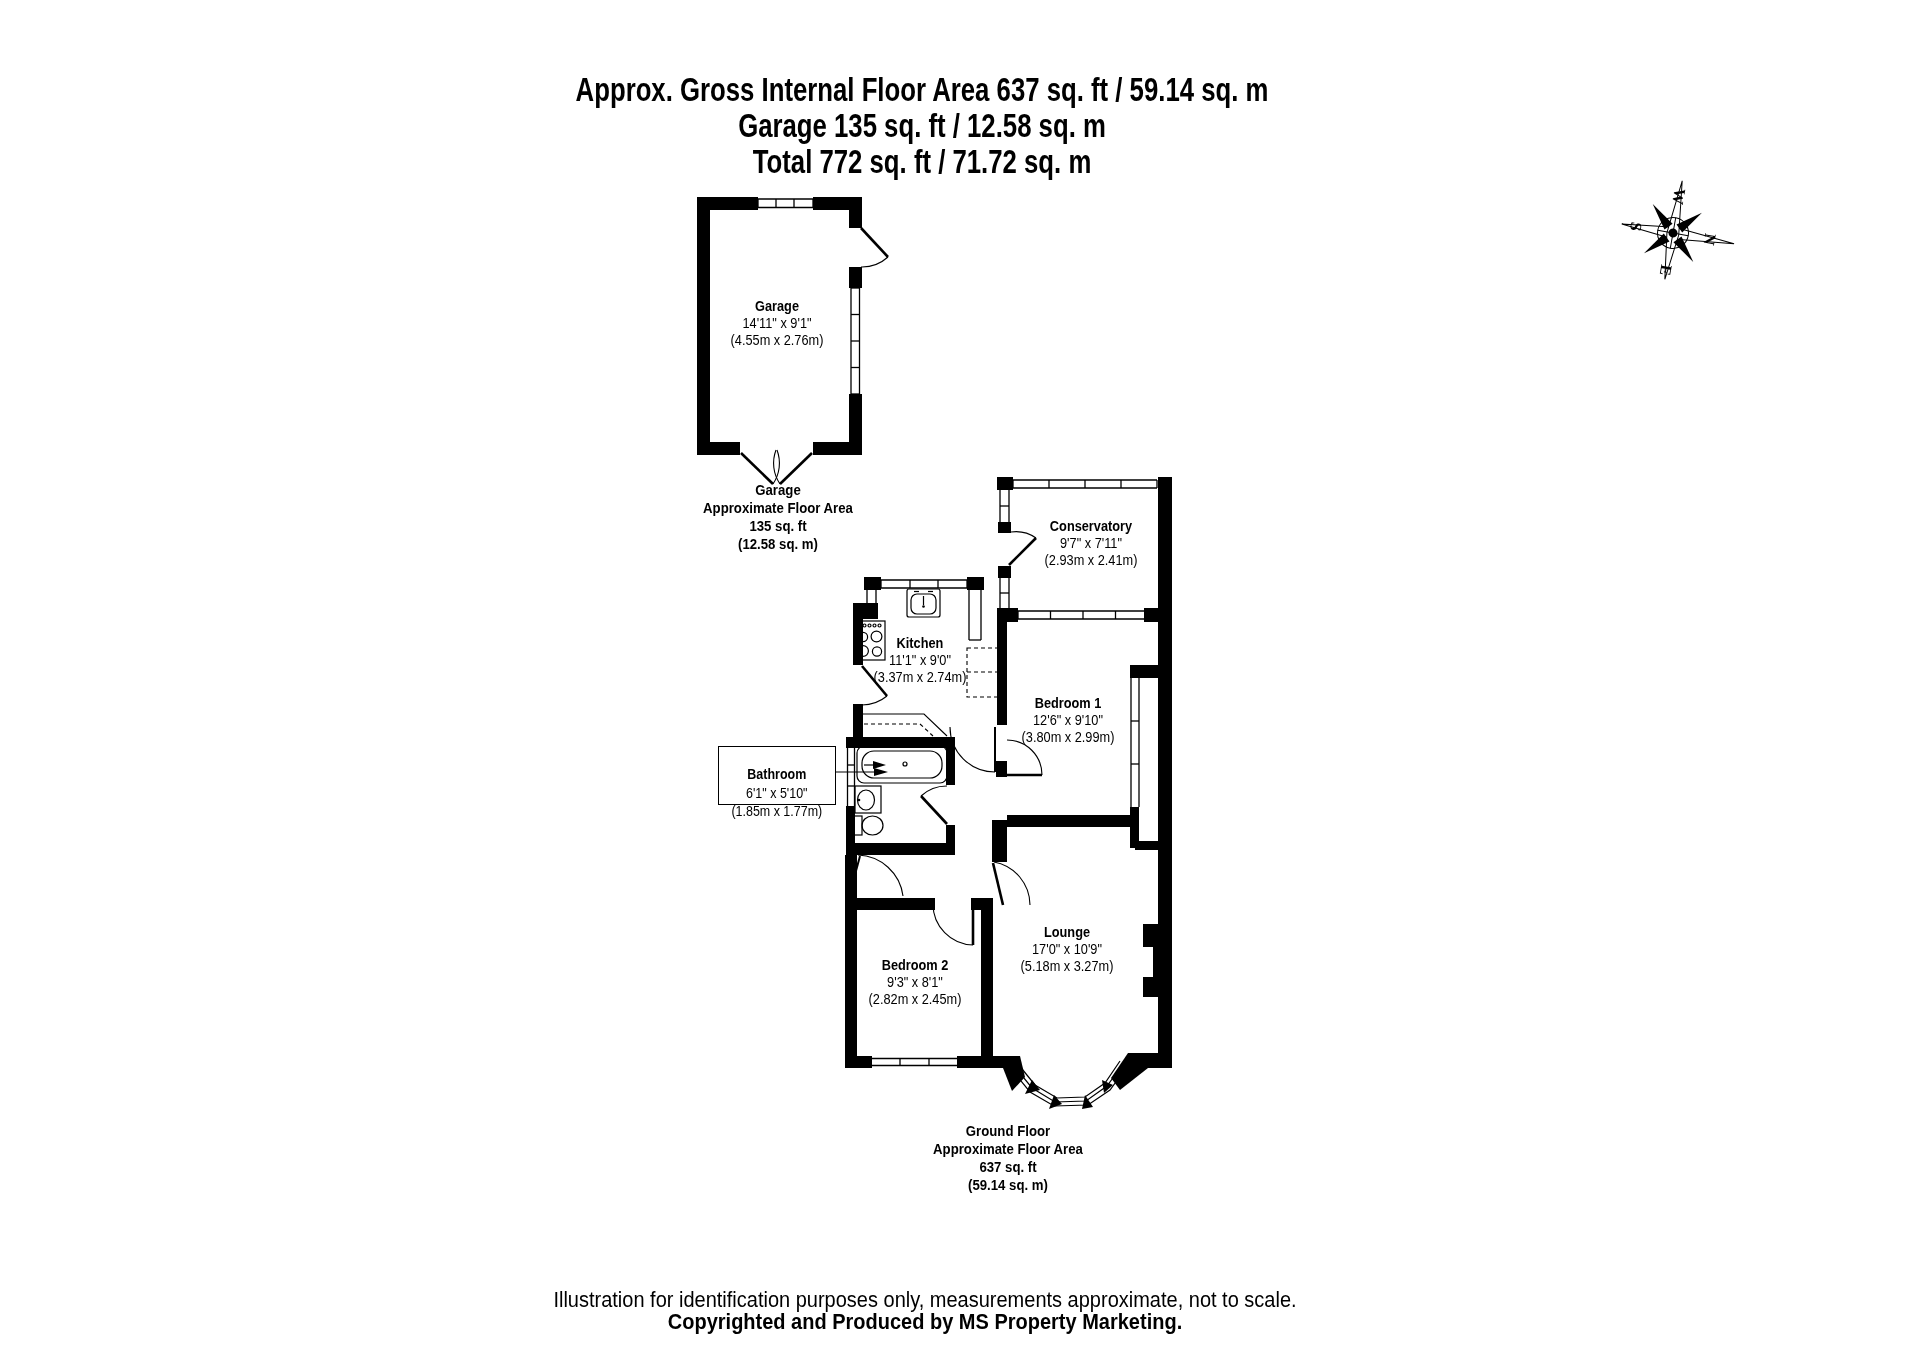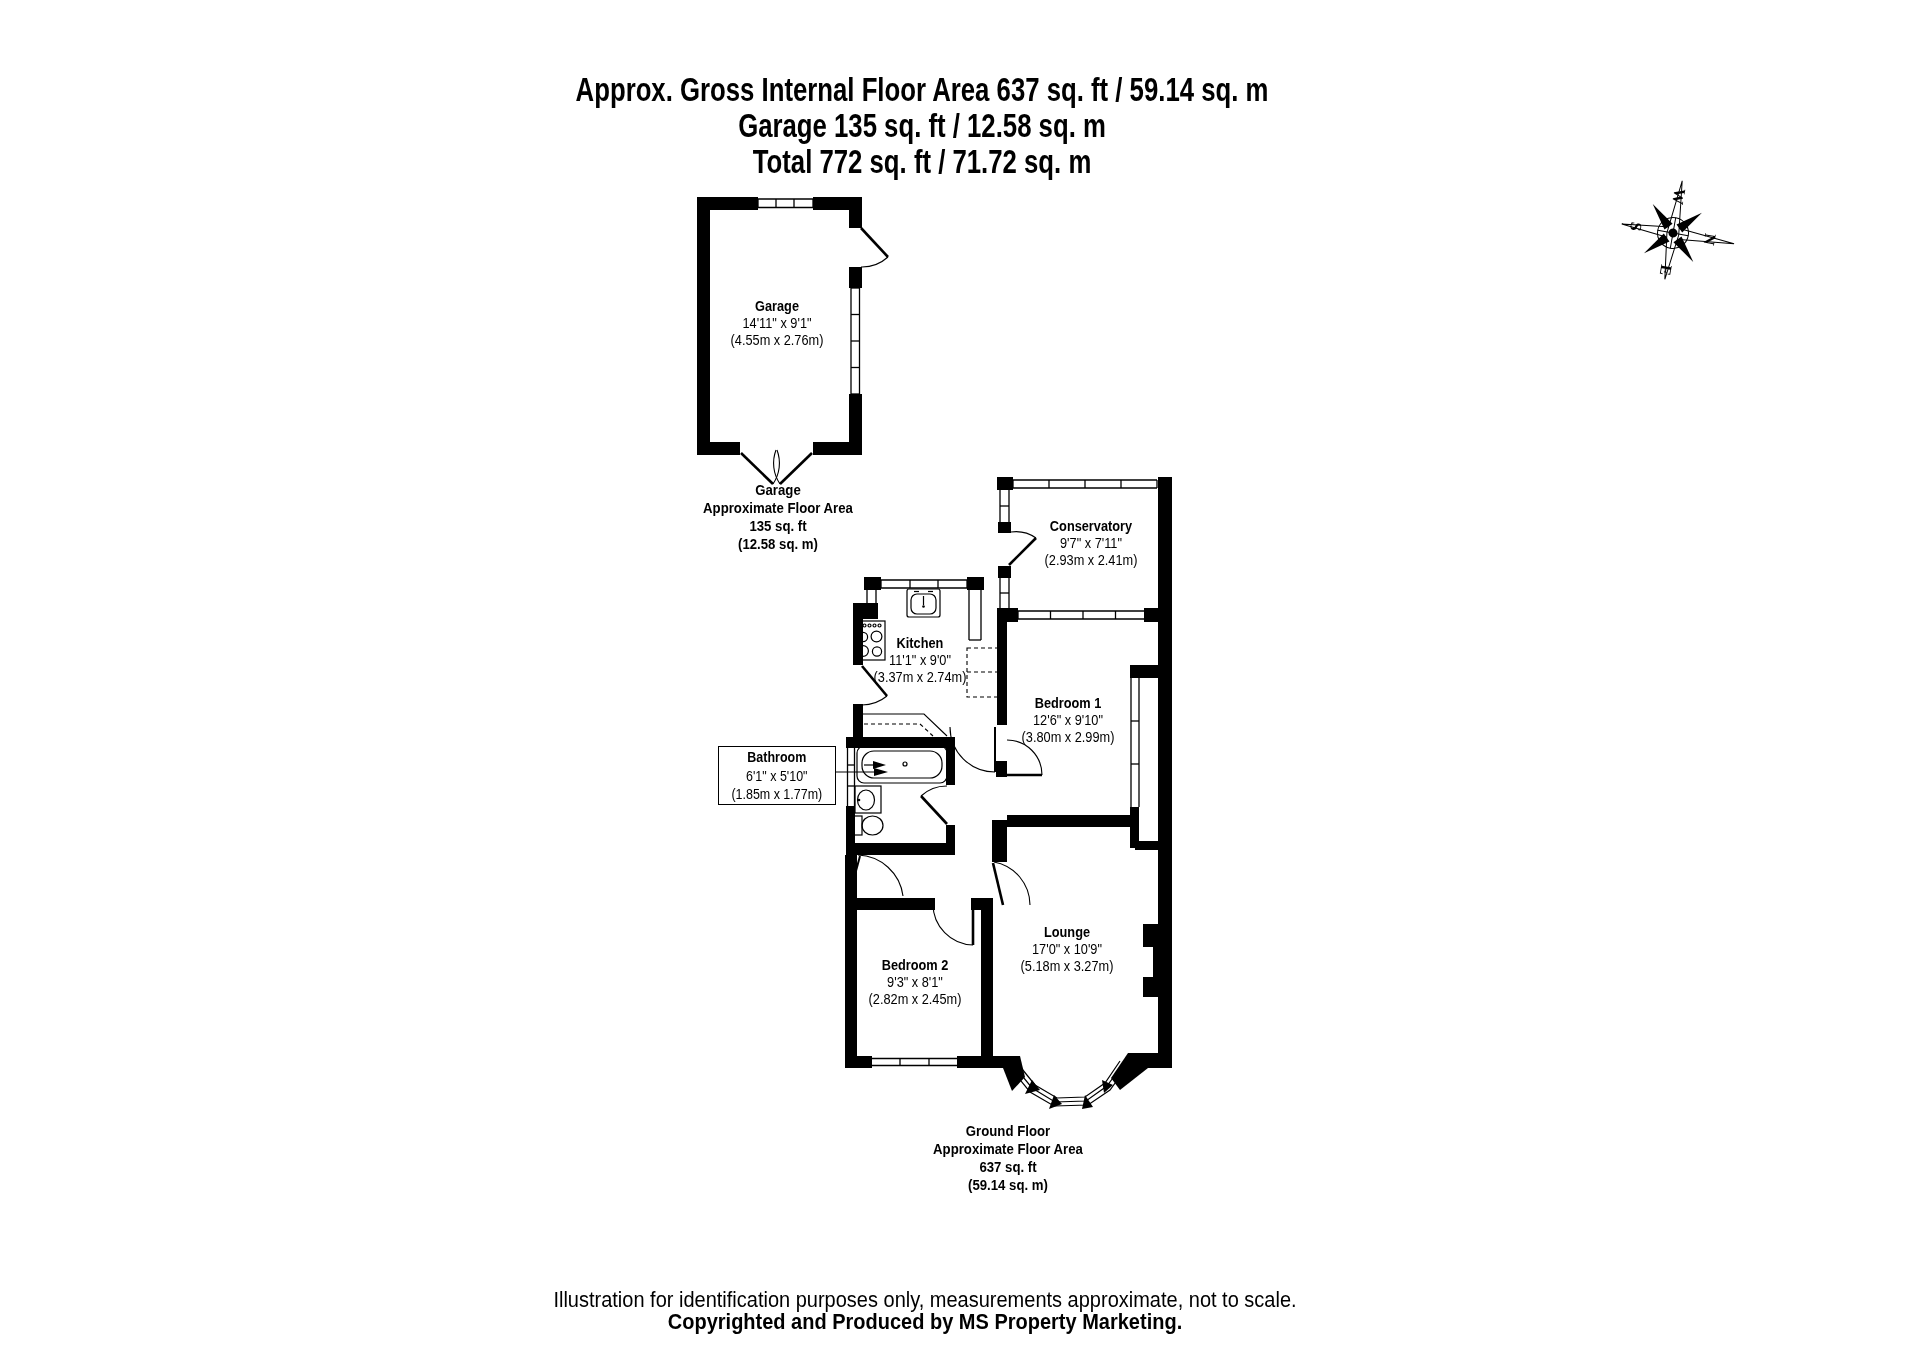--- a/index.html
+++ b/index.html
@@ -8,21 +8,21 @@
   #plan-svg{position:absolute;left:0;top:0;}
   .abs{position:absolute;white-space:nowrap;}
   .ctr{transform:translateX(-50%) scaleX(0.88);text-align:center;}
   .title-line{font-weight:bold;font-size:33px;line-height:36px;transform:translateX(-50%) scaleX(0.78);}
   .room-label{font-size:14.5px;line-height:17px;}
   .room-label .rname{font-weight:bold;}
   .area-label{font-weight:bold;font-size:15px;line-height:18px;}
   .footer-line{font-size:21.5px;line-height:23px;transform:translateX(-50%) scaleX(0.93);}
   .footer-bold{font-weight:bold;}
   #bathroom-callout{position:absolute;left:718px;top:746px;width:118px;height:59px;
-     border:1.4px solid #000;text-align:center;font-size:14.5px;line-height:18.5px;padding-top:1px;box-sizing:border-box;}
+     border:1.4px solid #000;text-align:center;font-size:14.5px;line-height:18.5px;padding-top:18px;box-sizing:border-box;}
   #bathroom-callout .inner{display:inline-block;transform:scaleX(0.86);white-space:nowrap;}
   #bathroom-callout .rname{font-weight:bold;}
 </style>
 </head>
 <body>
 
 <div id="canvas">
 
 <svg id="plan-svg" width="1920" height="1357" viewBox="0 0 1920 1357" fill="none" stroke="none">
 

